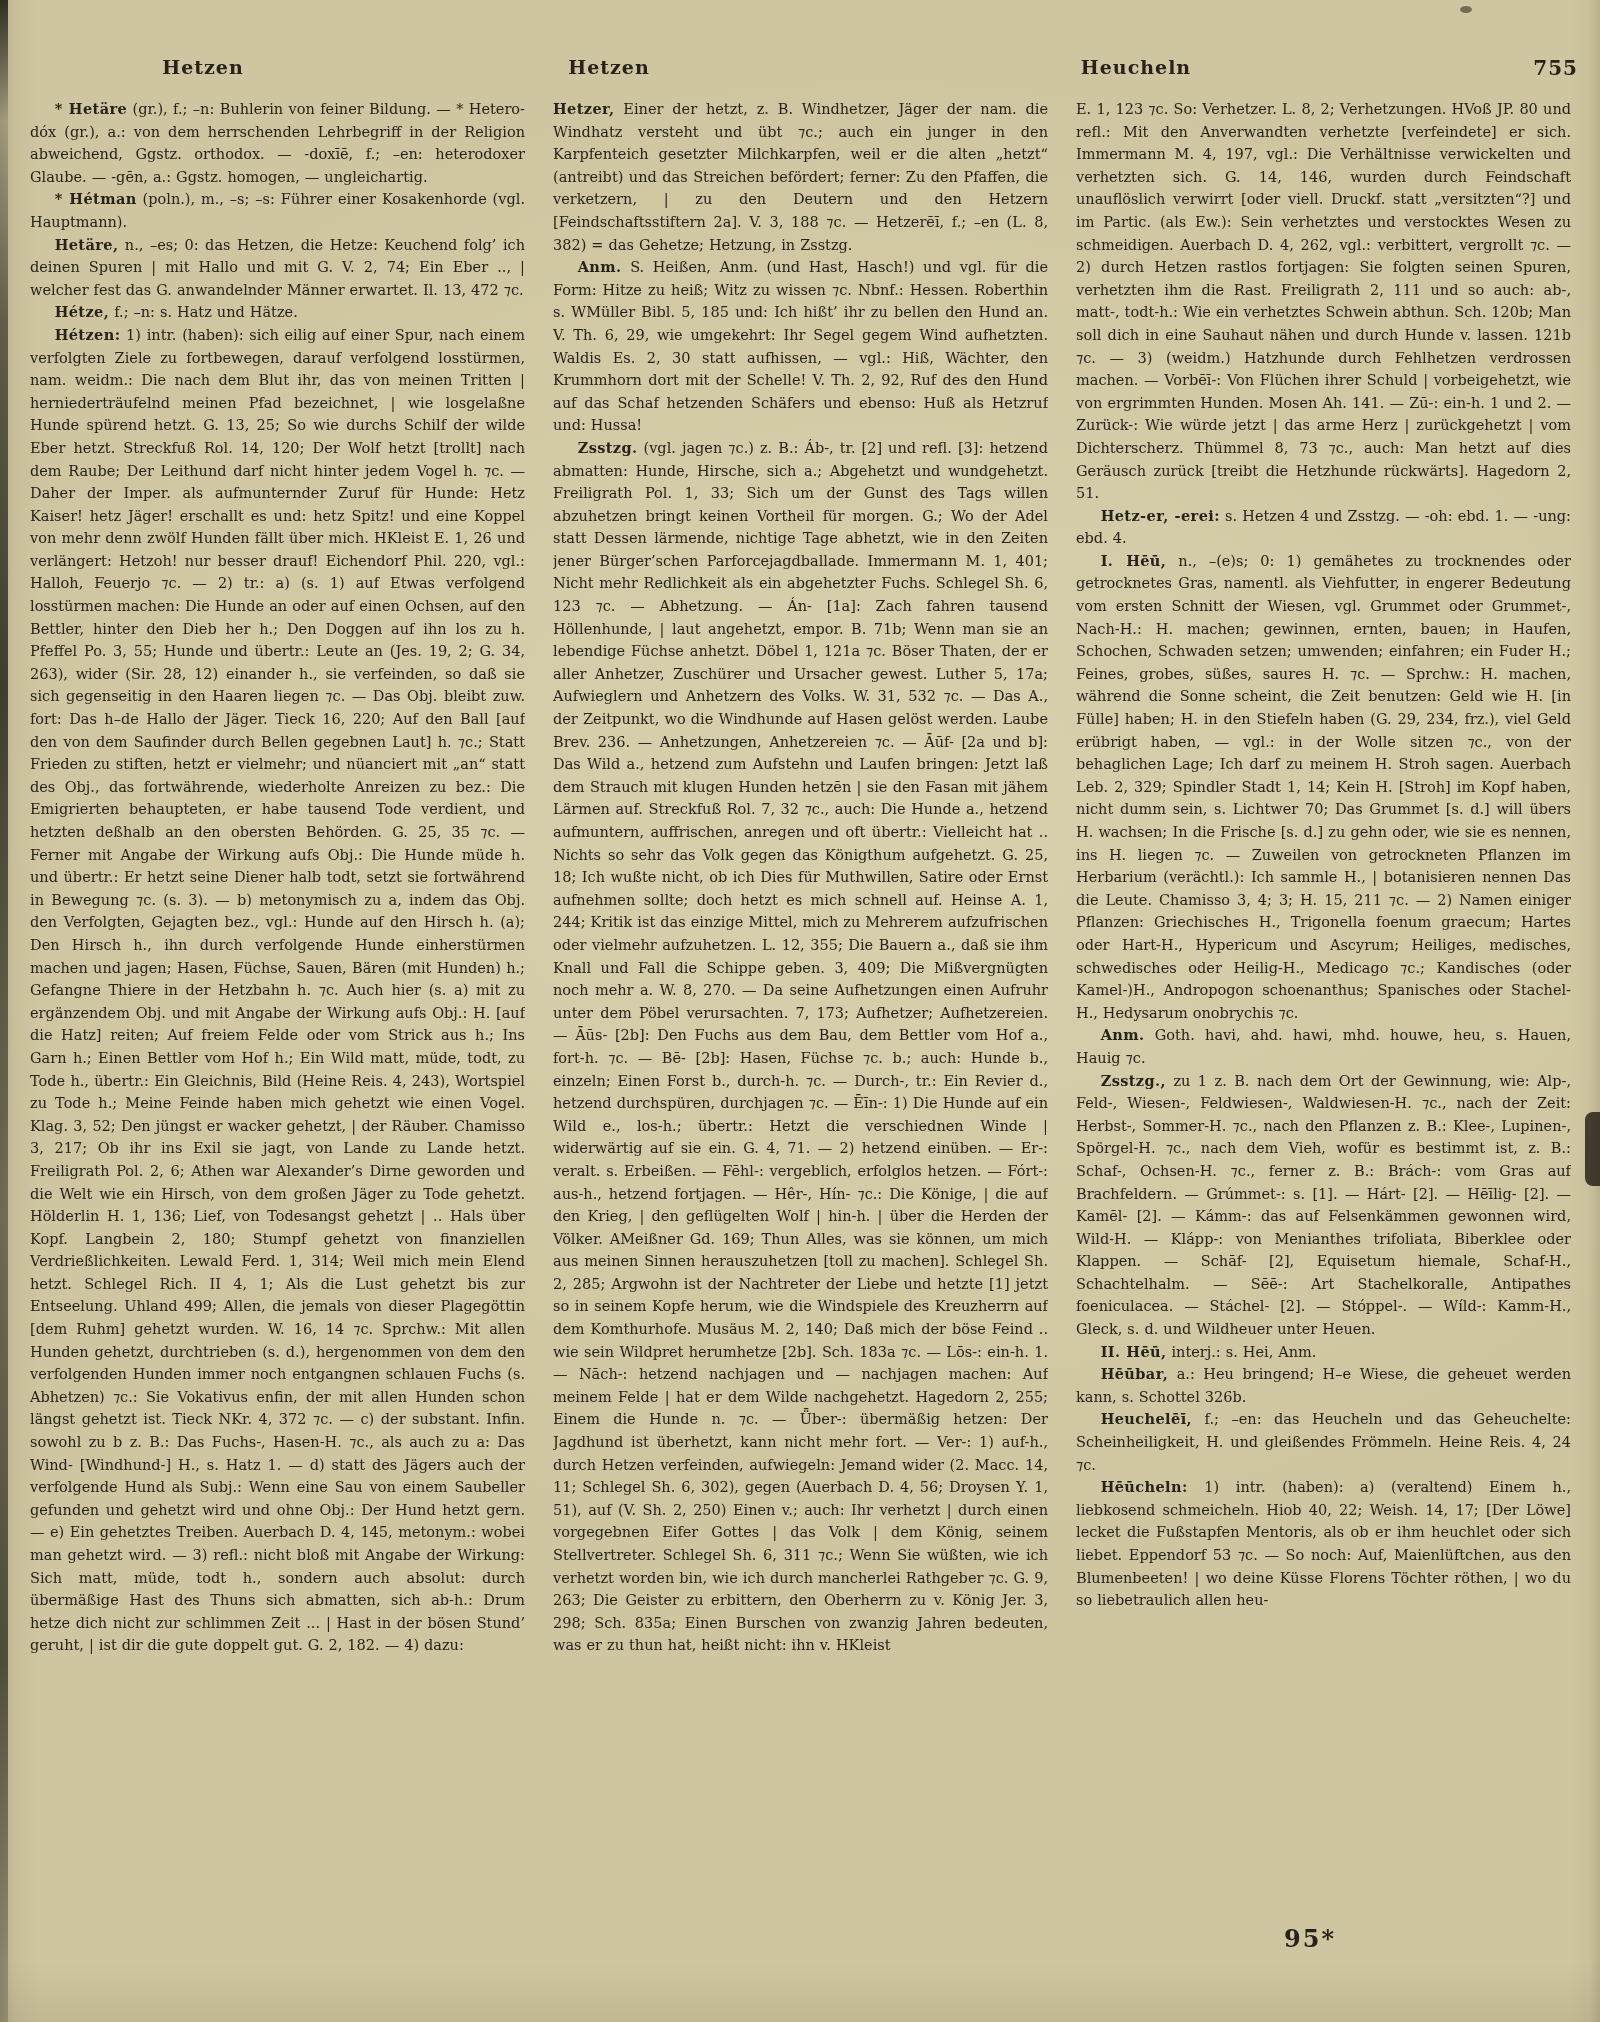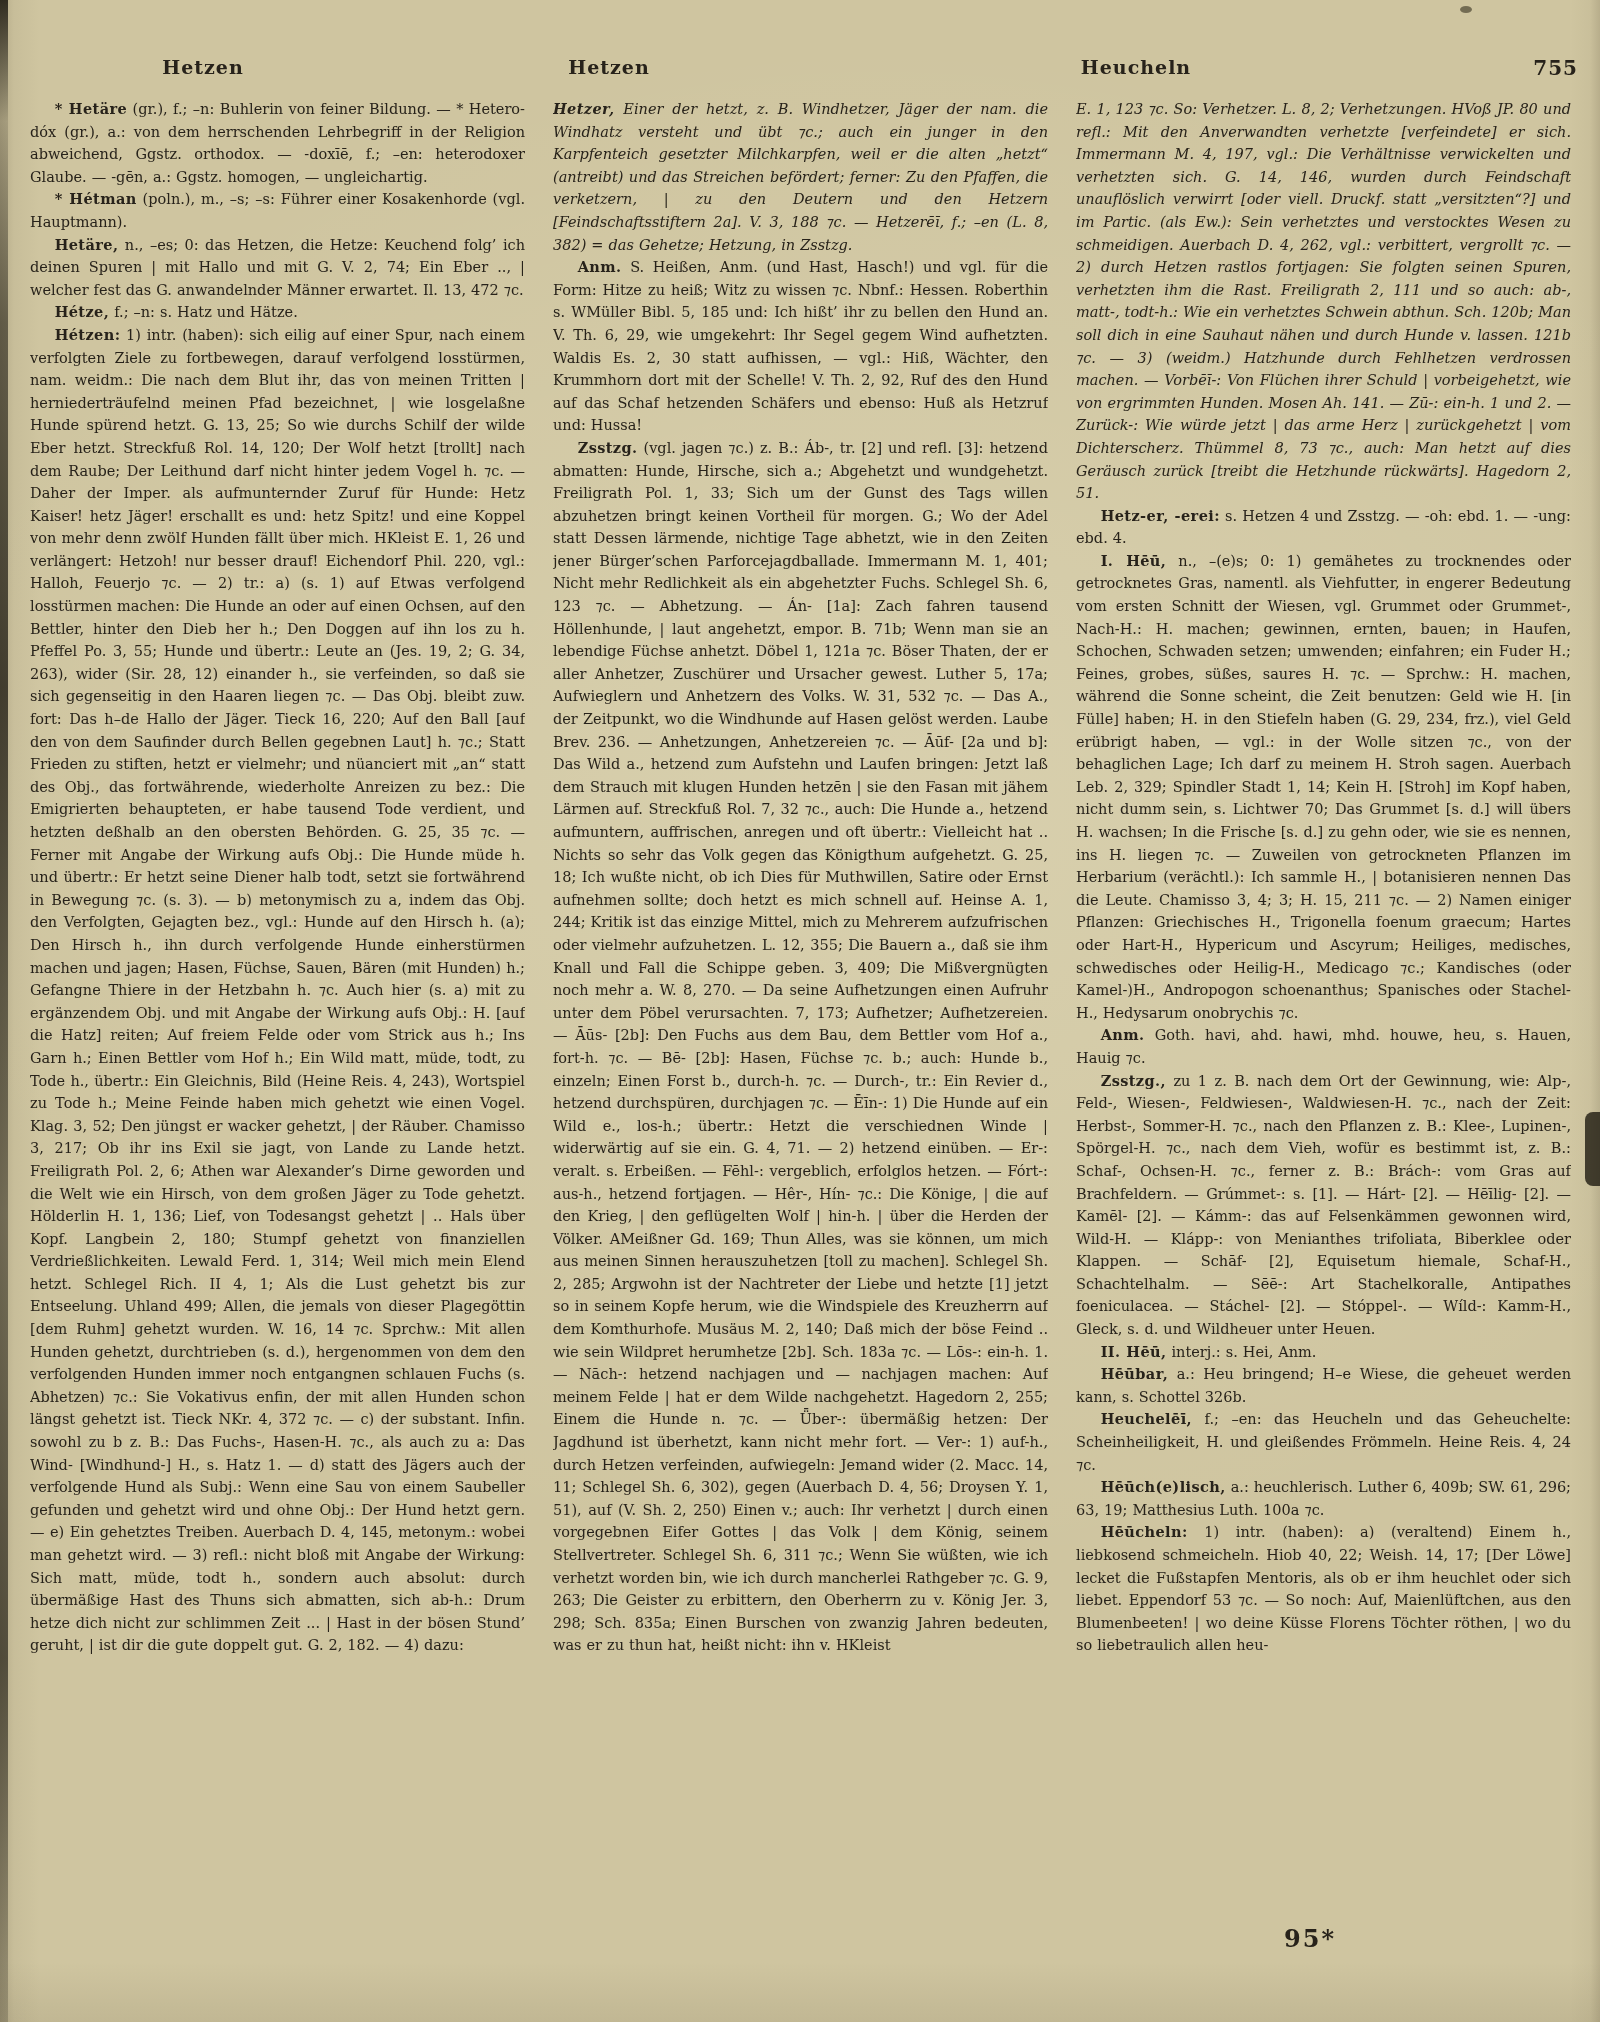--- a/index.html
+++ b/index.html
@@ -24,21 +24,21 @@
   .mark-topright{position:absolute;left:1460px;top:6px;width:12px;height:7px;border-radius:50%;
     background:rgba(40,34,20,.55);}
   .running-head{position:absolute;top:56px;left:0;width:1600px;height:30px;font-weight:bold;font-size:19px;margin-left:8px;}
   .running-head .rh{position:absolute;transform:translateX(-50%);letter-spacing:1px;}
   .rh-left{left:195px;} .rh-mid{left:601px;} .rh-right{left:1128px;}
   .page-no{position:absolute;left:1570px;transform:translateX(-100%);font-size:20px;letter-spacing:1px;}
   .columns{position:absolute;left:30px;top:98px;width:1541px;height:1832px;display:flex;gap:28px;overflow:hidden;}
   .col{width:495px;height:100%;overflow:hidden;text-align:justify;font-size:14.5px;line-height:22.6px;
     word-spacing:.4px;}
   .para{margin:0;text-indent:1.7em;}
-  .para.cont{text-indent:0;font-style:italic;}
+  .para.cont{text-indent:0;}
   .lead{font-weight:bold;letter-spacing:.4px;}
   .sig{position:absolute;left:1075px;top:1924px;width:470px;text-align:center;
     font-weight:bold;font-size:24px;letter-spacing:2px;}
 </style>
 </head>
 <body>
 
 <div class="page">
 
   <div class="edge-left"></div>
@@ -67,19 +67,18 @@
       </div>
     <div class="col">
         <p class="para cont"><span class="lead"></span><span>E. 1, 123 ⁊c. So: Verhetzer. L. 8, 2; Verhetzungen. HVoß JP. 80 und refl.: Mit den Anverwandten verhetzte [verfeindete] er sich. Immermann M. 4, 197, vgl.: Die Verhältnisse verwickelten und verhetzten sich. G. 14, 146, wurden durch Feindschaft unauflöslich verwirrt [oder viell. Druckf. statt „versitzten“?] und im Partic. (als Ew.): Sein verhetztes und verstocktes Wesen zu schmeidigen. Auerbach D. 4, 262, vgl.: verbittert, vergrollt ⁊c. — 2) durch Hetzen rastlos fortjagen: Sie folgten seinen Spuren, verhetzten ihm die Rast. Freiligrath 2, 111 und so auch: ab-, matt-, todt-h.: Wie ein verhetztes Schwein abthun. Sch. 120b; Man soll dich in eine Sauhaut nähen und durch Hunde v. lassen. 121b ⁊c. — 3) (weidm.) Hatzhunde durch Fehlhetzen verdrossen machen. — Vorbēī-: Von Flüchen ihrer Schuld | vorbeigehetzt, wie von ergrimmten Hunden. Mosen Ah. 141. — Zū-: ein-h. 1 und 2. — Zurück-: Wie würde jetzt | das arme Herz | zurückgehetzt | vom Dichterscherz. Thümmel 8, 73 ⁊c., auch: Man hetzt auf dies Geräusch zurück [treibt die Hetzhunde rückwärts]. Hagedorn 2, 51.</span></p>
         <p class="para"><span class="lead">Hetz-er, -erei:</span><span> s. Hetzen 4 und Zsstzg. — -oh: ebd. 1. — -ung: ebd. 4.</span></p>
         <p class="para"><span class="lead">I. Hēū,</span><span> n., –(e)s; 0: 1) gemähetes zu trocknendes oder getrocknetes Gras, namentl. als Viehfutter, in engerer Bedeutung vom ersten Schnitt der Wiesen, vgl. Grummet oder Grummet-, Nach-H.: H. machen; gewinnen, ernten, bauen; in Haufen, Schochen, Schwaden setzen; umwenden; einfahren; ein Fuder H.; Feines, grobes, süßes, saures H. ⁊c. — Sprchw.: H. machen, während die Sonne scheint, die Zeit benutzen: Geld wie H. [in Fülle] haben; H. in den Stiefeln haben (G. 29, 234, frz.), viel Geld erübrigt haben, — vgl.: in der Wolle sitzen ⁊c., von der behaglichen Lage; Ich darf zu meinem H. Stroh sagen. Auerbach Leb. 2, 329; Spindler Stadt 1, 14; Kein H. [Stroh] im Kopf haben, nicht dumm sein, s. Lichtwer 70; Das Grummet [s. d.] will übers H. wachsen; In die Frische [s. d.] zu gehn oder, wie sie es nennen, ins H. liegen ⁊c. — Zuweilen von getrockneten Pflanzen im Herbarium (verächtl.): Ich sammle H., | botanisieren nennen Das die Leute. Chamisso 3, 4; 3; H. 15, 211 ⁊c. — 2) Namen einiger Pflanzen: Griechisches H., Trigonella foenum graecum; Hartes oder Hart-H., Hypericum und Ascyrum; Heiliges, medisches, schwedisches oder Heilig-H., Medicago ⁊c.; Kandisches (oder Kamel-)H., Andropogon schoenanthus; Spanisches oder Stachel-H., Hedysarum onobrychis ⁊c.</span></p>
         <p class="para"><span class="lead">Anm.</span><span> Goth. havi, ahd. hawi, mhd. houwe, heu, s. Hauen, Hauig ⁊c.</span></p>
         <p class="para"><span class="lead">Zsstzg.,</span><span> zu 1 z. B. nach dem Ort der Gewinnung, wie: Alp-, Feld-, Wiesen-, Feldwiesen-, Waldwiesen-H. ⁊c., nach der Zeit: Herbst-, Sommer-H. ⁊c., nach den Pflanzen z. B.: Klee-, Lupinen-, Spörgel-H. ⁊c., nach dem Vieh, wofür es bestimmt ist, z. B.: Schaf-, Ochsen-H. ⁊c., ferner z. B.: Brách-: vom Gras auf Brachfeldern. — Grúmmet-: s. [1]. — Hárt- [2]. — Hēīlig- [2]. — Kamēl- [2]. — Kámm-: das auf Felsenkämmen gewonnen wird, Wild-H. — Klápp-: von Menianthes trifoliata, Biberklee oder Klappen. — Schāf- [2], Equisetum hiemale, Schaf-H., Schachtelhalm. — Sēē-: Art Stachelkoralle, Antipathes foeniculacea. — Stáchel- [2]. — Stóppel-. — Wíld-: Kamm-H., Gleck, s. d. und Wildheuer unter Heuen.</span></p>
         <p class="para"><span class="lead">II. Hēū,</span><span> interj.: s. Hei, Anm.</span></p>
         <p class="para"><span class="lead">Hēūbar,</span><span> a.: Heu bringend; H–e Wiese, die geheuet werden kann, s. Schottel 326b.</span></p>
         <p class="para"><span class="lead">Heuchelēī,</span><span> f.; –en: das Heucheln und das Geheuchelte: Scheinheiligkeit, H. und gleißendes Frömmeln. Heine Reis. 4, 24 ⁊c.</span></p>
-        <p class="para"><span class="lead">Hēūch(e)lisch,</span><span> a.: heuchlerisch. Luther 6, 409b; SW. 61, 296; 63, 19; Matthesius Luth. 100a ⁊c.</span></p>
         <p class="para"><span class="lead">Hēūcheln:</span><span> 1) intr. (haben): a) (veraltend) Einem h., liebkosend schmeicheln. Hiob 40, 22; Weish. 14, 17; [Der Löwe] lecket die Fußstapfen Mentoris, als ob er ihm heuchlet oder sich liebet. Eppendorf 53 ⁊c. — So noch: Auf, Maienlüftchen, aus den Blumenbeeten! | wo deine Küsse Florens Töchter röthen, | wo du so liebetraulich allen heu-</span></p>
       </div>
   </div>
 
   <div class="sig">95*</div>
 </div>
 
 </body></html>

